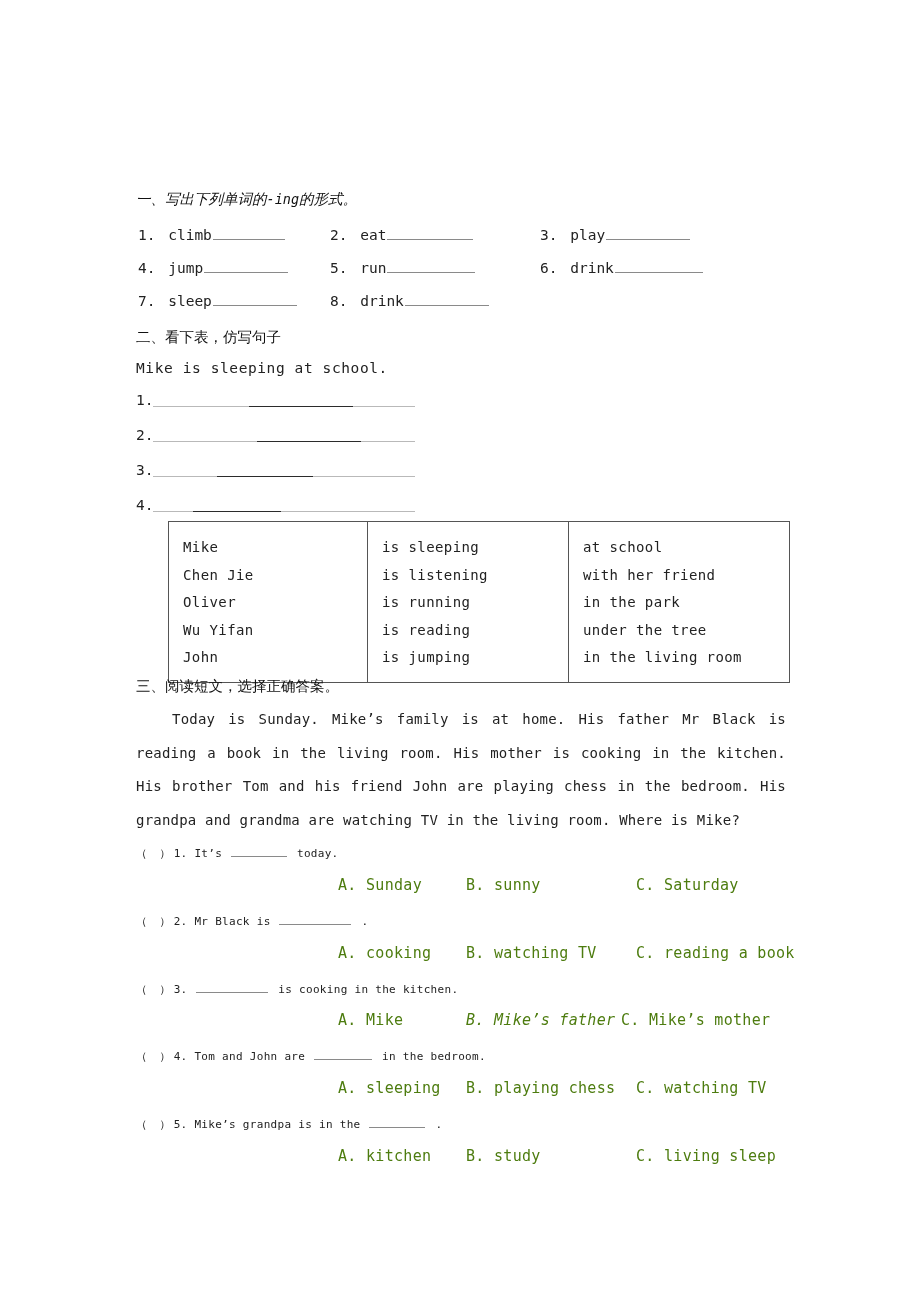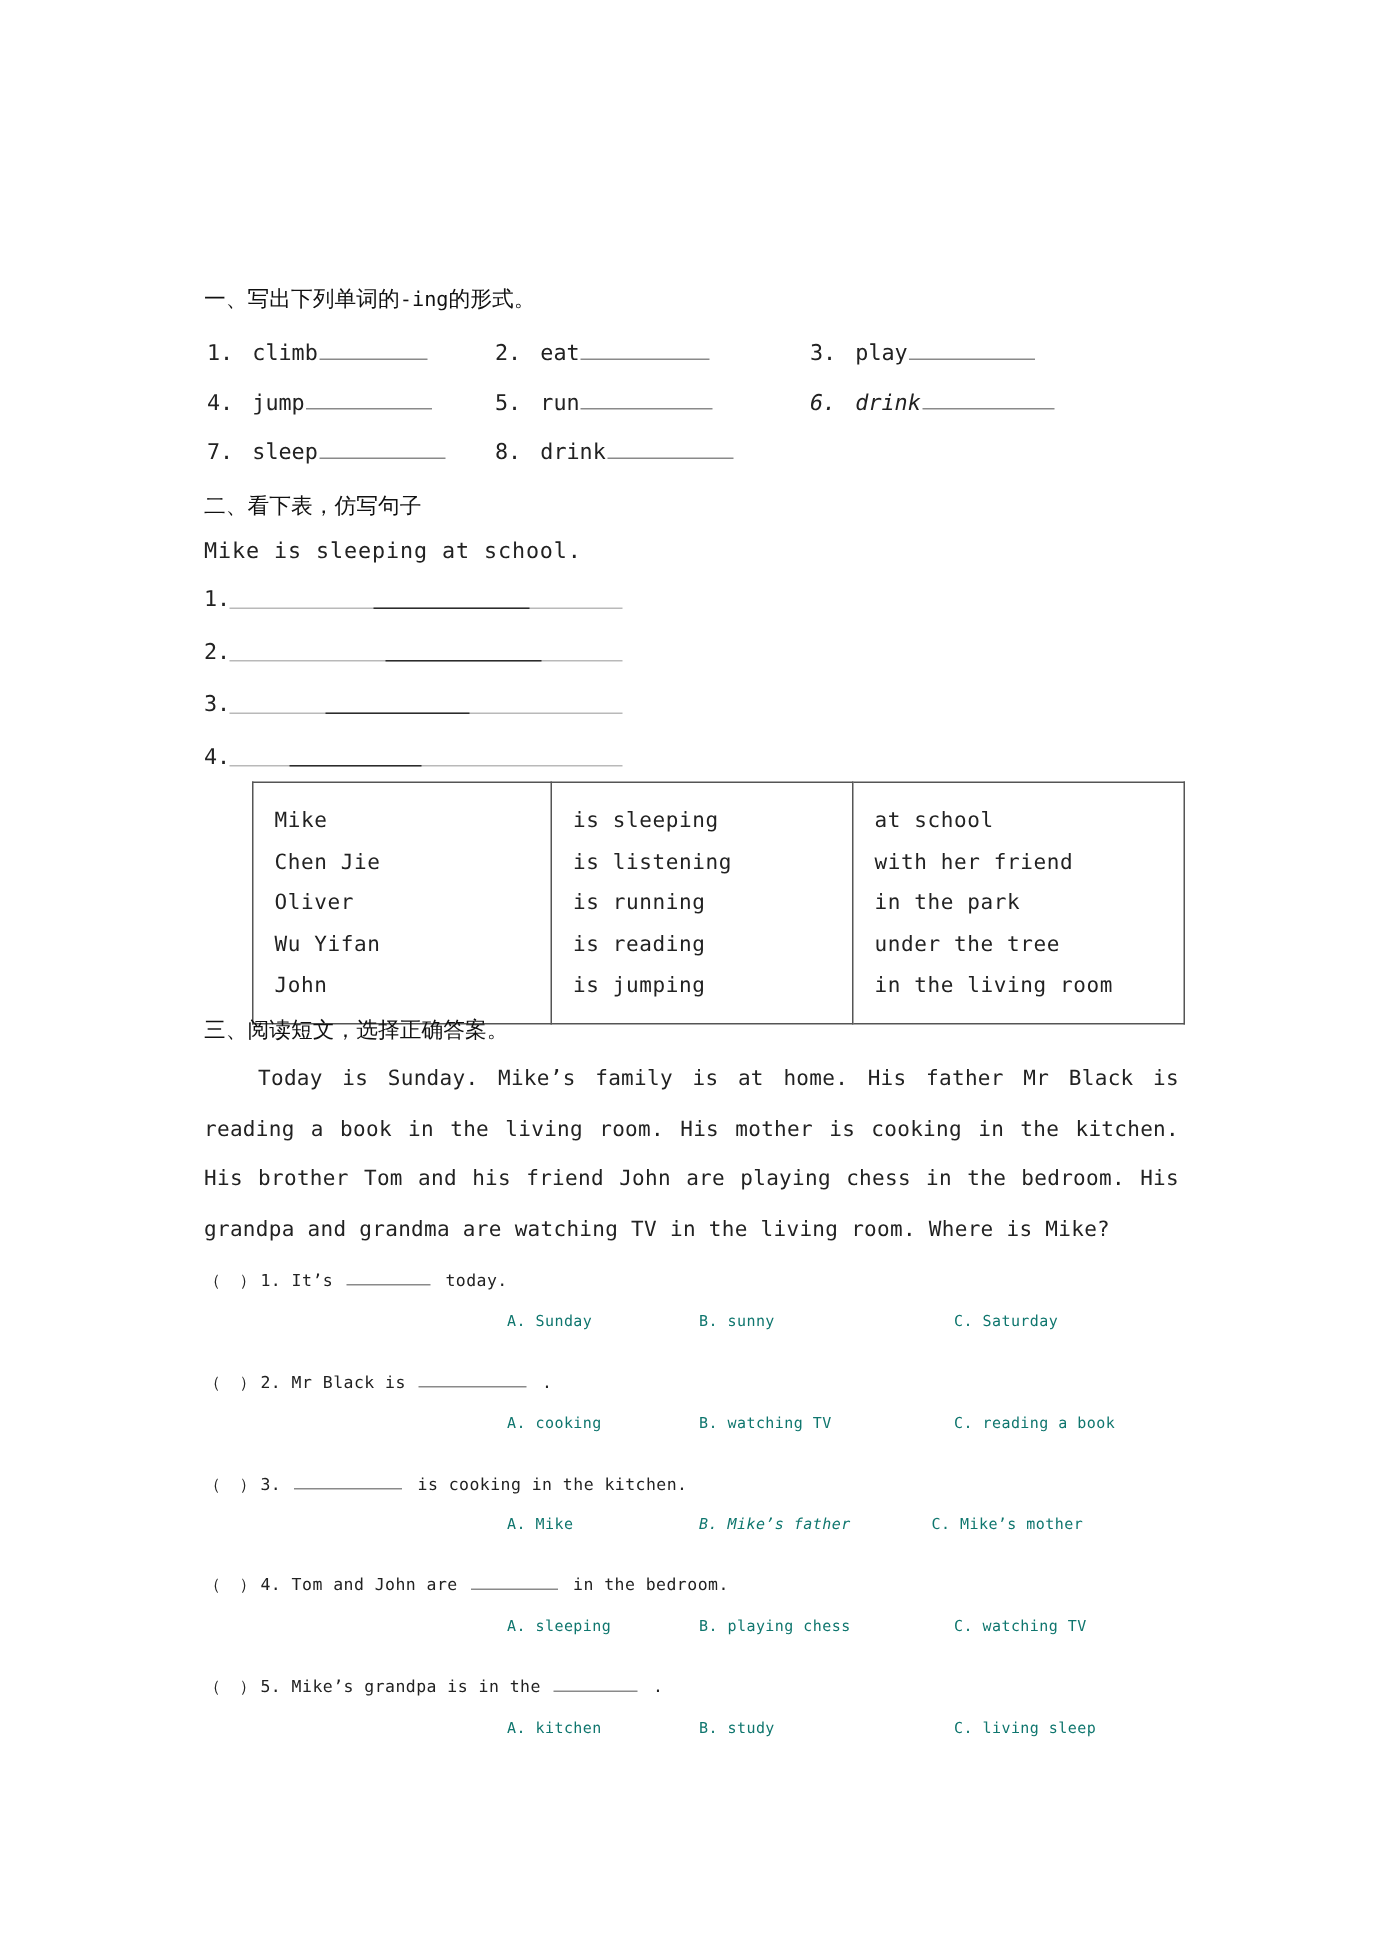--- a/index.html
+++ b/index.html
@@ -164,44 +164,44 @@
     font-family: "DejaVu Sans Mono", monospace;
     font-size: 11px;
     color: #222;
     white-space: nowrap;
     letter-spacing: 0.3px;
   }
   .mc-q .paren { letter-spacing: 3px; }
   .mc-opts {
     position: absolute;
     font-family: "DejaVu Sans Mono", monospace;
-    font-size: 10px;
-    color: #0f766e;
+    font-size: 15px;
+    color: #4d7c0f;
     white-space: nowrap;
     letter-spacing: 0.3px;
   }
   .opt { position: absolute; white-space: nowrap; }
 </style>
 </head>
 <body>
 
 <div class="page">
 
 
-  <div class="sec-head" style="top:190px;">
+  <div class="sec-head" style="top:190px;font-style:italic;">
     <span>一、写出下列单词的</span><span class="en">-ing</span><span>的形式。</span>
   </div>
 
   <div id="word-grid">
       <div class="word-item" style="left: 138px; top: 226px;"><span class="num">1.</span><span> climb</span><span class="blank-s" style="width: 72px;"></span></div>
       <div class="word-item" style="left: 330px; top: 226px;"><span class="num">2.</span><span> eat</span><span class="blank-s" style="width: 86px;"></span></div>
       <div class="word-item" style="left: 540px; top: 226px;"><span class="num">3.</span><span> play</span><span class="blank-s" style="width: 84px;"></span></div>
       <div class="word-item" style="left: 138px; top: 259px;"><span class="num">4.</span><span> jump</span><span class="blank-s" style="width: 84px;"></span></div>
       <div class="word-item" style="left: 330px; top: 259px;"><span class="num">5.</span><span> run</span><span class="blank-s" style="width: 88px;"></span></div>
-      <div class="word-item" style="left: 540px; top: 259px; font-style: italic;"><span class="num">6.</span><span> drink</span><span class="blank-s" style="width: 88px;"></span></div>
+      <div class="word-item" style="left: 540px; top: 259px;"><span class="num">6.</span><span> drink</span><span class="blank-s" style="width: 88px;"></span></div>
       <div class="word-item" style="left: 138px; top: 292px;"><span class="num">7.</span><span> sleep</span><span class="blank-s" style="width: 84px;"></span></div>
       <div class="word-item" style="left: 330px; top: 292px;"><span class="num">8.</span><span> drink</span><span class="blank-s" style="width: 84px;"></span></div>
     </div>
 
   <div class="sec-head" style="top:328px;">二、看下表，仿写句子</div>
 
   <div class="model-sentence">Mike is sleeping at school.</div>
 
   <div id="write-lines">
       <div class="write-line" style="top: 392px;"><span class="lbl">1.</span><span class="rule-wrap" style="width: 262px;"><span class="rule-light" style="width: 262px;"></span><span class="rule-dark" style="left: 96px; width: 104px;"></span></span></div>

